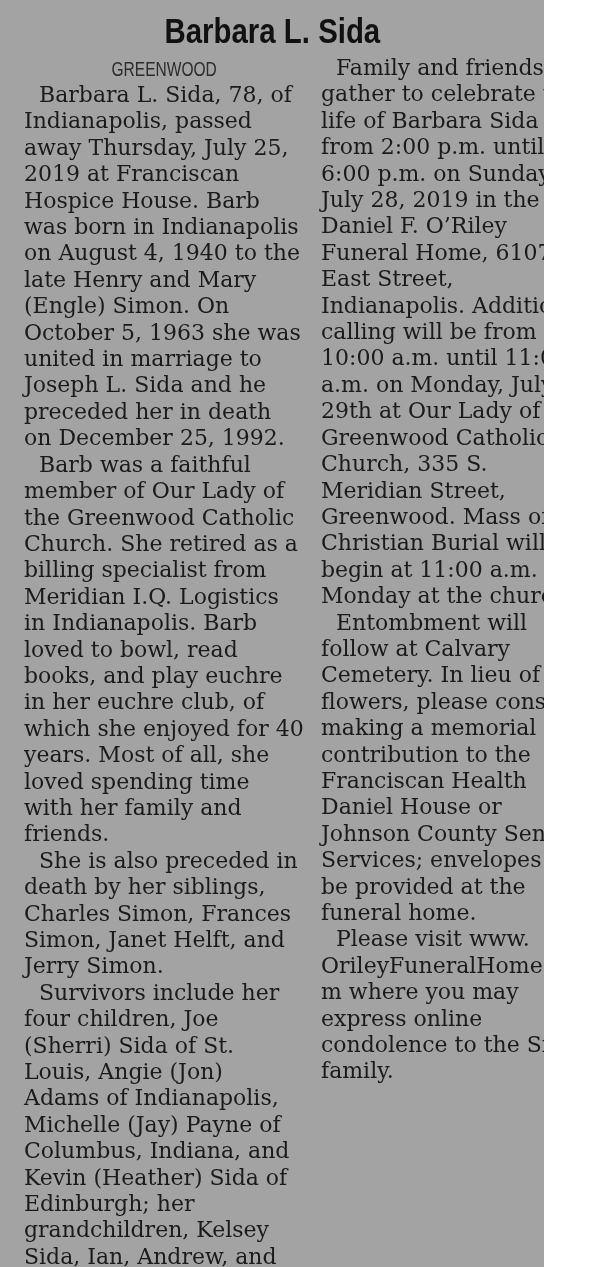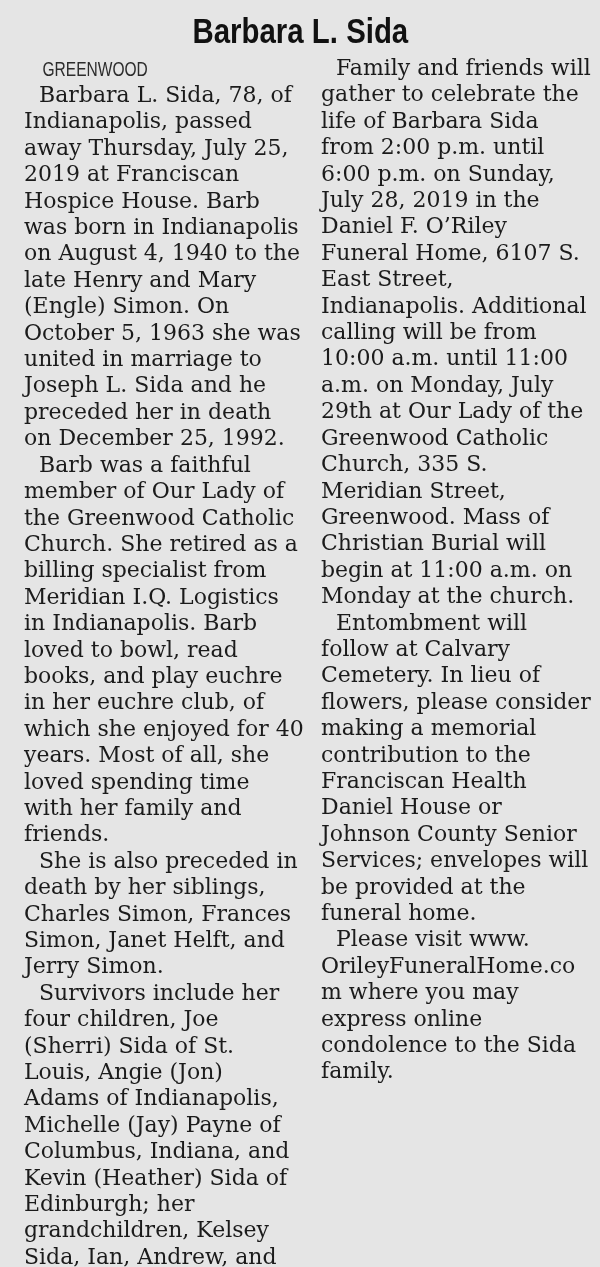--- a/index.html
+++ b/index.html
@@ -2,23 +2,23 @@
 <html><head>
 <meta charset="utf-8">
 <style>
   html, body {
     margin: 0;
     padding: 0;
     background: #ffffff;
   }
   .page {
     position: relative;
-    width: 600px;
+    width: 544px;
     height: 1267px;
-    background: #e5e5e5;
+    background: #a3a3a3;
     overflow: hidden;
     font-family: "DejaVu Serif", serif;
     color: #1b1b1b;
   }
   .obit-header {
     text-align: center;
     padding-top: 11px;
     height: 44px;
   }
   .obit-title {
@@ -42,21 +42,21 @@
     width: 280px;
     flex: 0 0 auto;
     font-size: 22px;
     line-height: 26.4px;
     text-align: left;
   }
   .col-right {
     width: 274px;
   }
   .dateline-row {
-    text-align: left;
+    text-align: center;
     height: 27px;
     line-height: 27px;
     text-decoration: underline;
   }
   .dateline {
     display: inline-block;
     font-family: "Liberation Sans", sans-serif;
     font-weight: 400;
     font-size: 21px;
     color: #2c2c2c;

